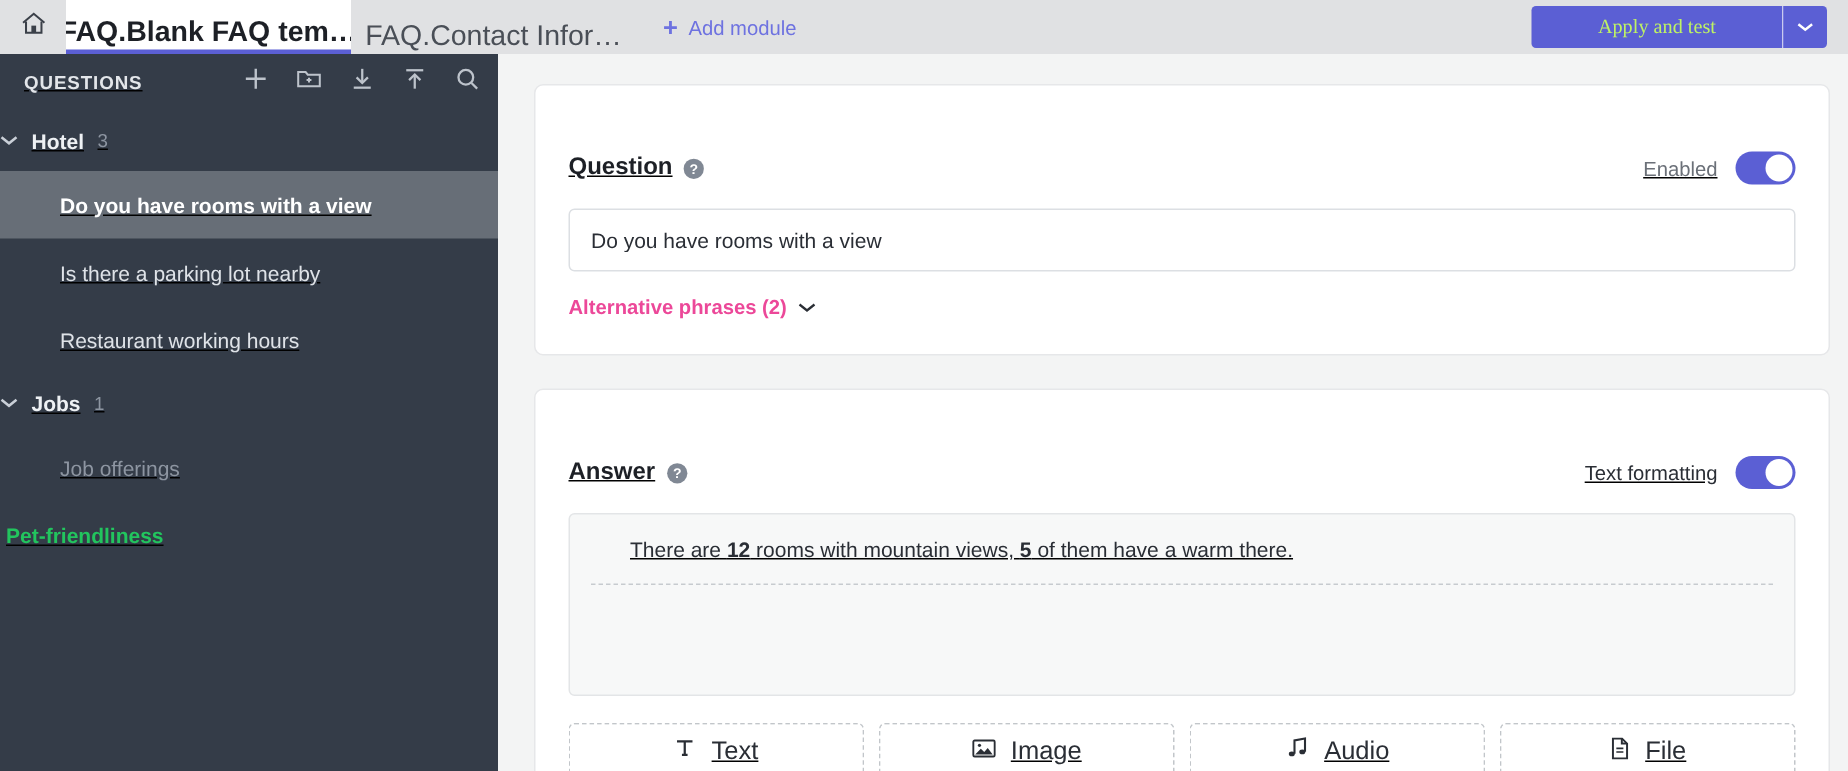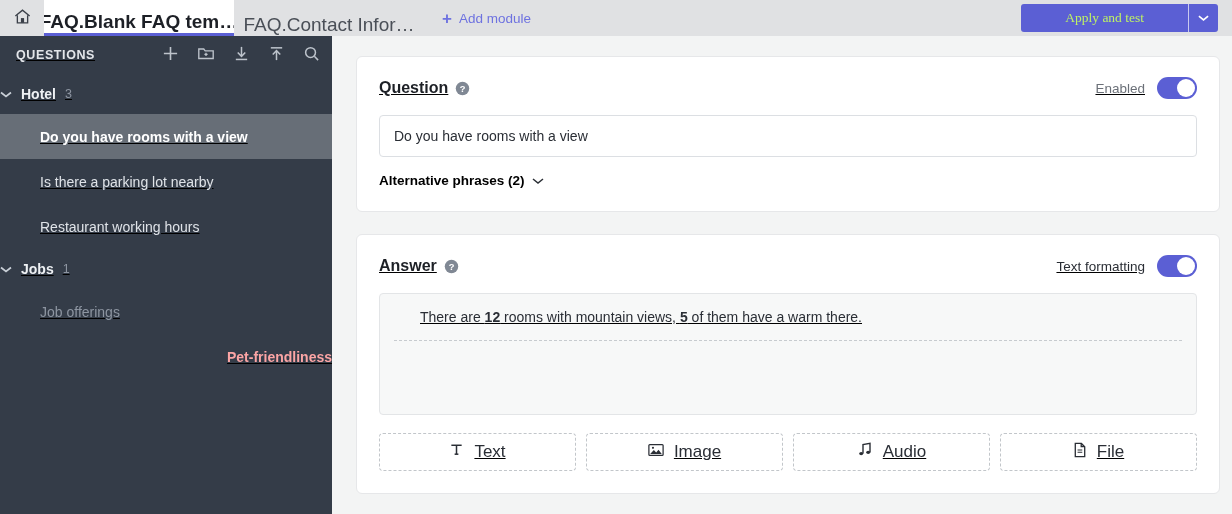--- a/index.html
+++ b/index.html
@@ -81,29 +81,29 @@
   .group-name { font-size: 14px; font-weight: bold; color: #eef1f4; }
   .group-count { font-size: 12.5px; color: #8d95a1; }
 
   .q-item {
     height: 45px; display: flex; align-items: center;
     padding-left: 40px; font-size: 14px; color: #dfe3e8;
     cursor: pointer;
   }
   .q-item.selected { background: #676e77; font-weight: bold; color: #ffffff; }
   .q-item.muted { color: #8d95a1; }
-  .q-item.standalone { padding-left: 33px; font-weight: bold; color: #fca5a5; justify-content: flex-end; }
+  .q-item.standalone { padding-left: 4px; font-weight: bold; color: #22c55e; }
 
   
   .main { flex: 1; background: #f3f4f4; padding: 20px 12px 0 24px; overflow: hidden; }
   .card {
     background: #fff; border-radius: 6px; border: 1px solid #e6e7e9;
     padding: 20px 22px 22px 22px; margin-bottom: 22px;
   }
-  .card-head { display: flex; align-items: center; margin-bottom: 16px; }
+  .card-head { display: flex; align-items: center; margin-bottom: 16px; margin-top: 24px; }
   .card-title { font-size: 16px; font-weight: bold; color: #1d2026; }
   .help-icon { margin-left: 7px; display: inline-flex; vertical-align: middle; cursor: pointer; }
   .head-right { margin-left: auto; display: flex; align-items: center; gap: 12px; }
   .toggle-label { font-size: 13.5px; color: #6b7078; }
   .toggle-label.dark { color: #2a2e35; }
   .toggle {
     width: 40px; height: 22px; border-radius: 11px; background: #5b5fd4;
     position: relative; cursor: pointer; flex: none;
   }
   .toggle .knob {
@@ -111,21 +111,21 @@
     width: 18px; height: 18px; border-radius: 50%; background: #fff;
   }
   .q-input {
     width: 100%; height: 42px; border: 1px solid #dcdfe3; border-radius: 4px;
     padding: 0 14px; font-size: 14px; color: #2a2e35;
     font-family: inherit; background: #fff; outline: none;
   }
   .alt-phrases {
     display: inline-flex; align-items: flex-start; gap: 7px;
     margin-top: 16px; font-size: 13.5px; font-weight: bold;
-    color: #000000; cursor: pointer;
+    color: #ec4899; cursor: pointer;
   }
   .answer-box {
     background: #f7f8f8; border: 1px solid #e3e5e7; border-radius: 4px;
     height: 122px; padding: 14px 16px 0 40px; position: relative;
   }
   .answer-line { font-size: 14px; color: #2a2e35; line-height: 1.35; }
   .answer-line b { font-weight: bold; }
   .answer-divider {
     position: absolute; left: 14px; right: 14px; top: 46px;
     border-top: 1px dashed #c7cbcf;

